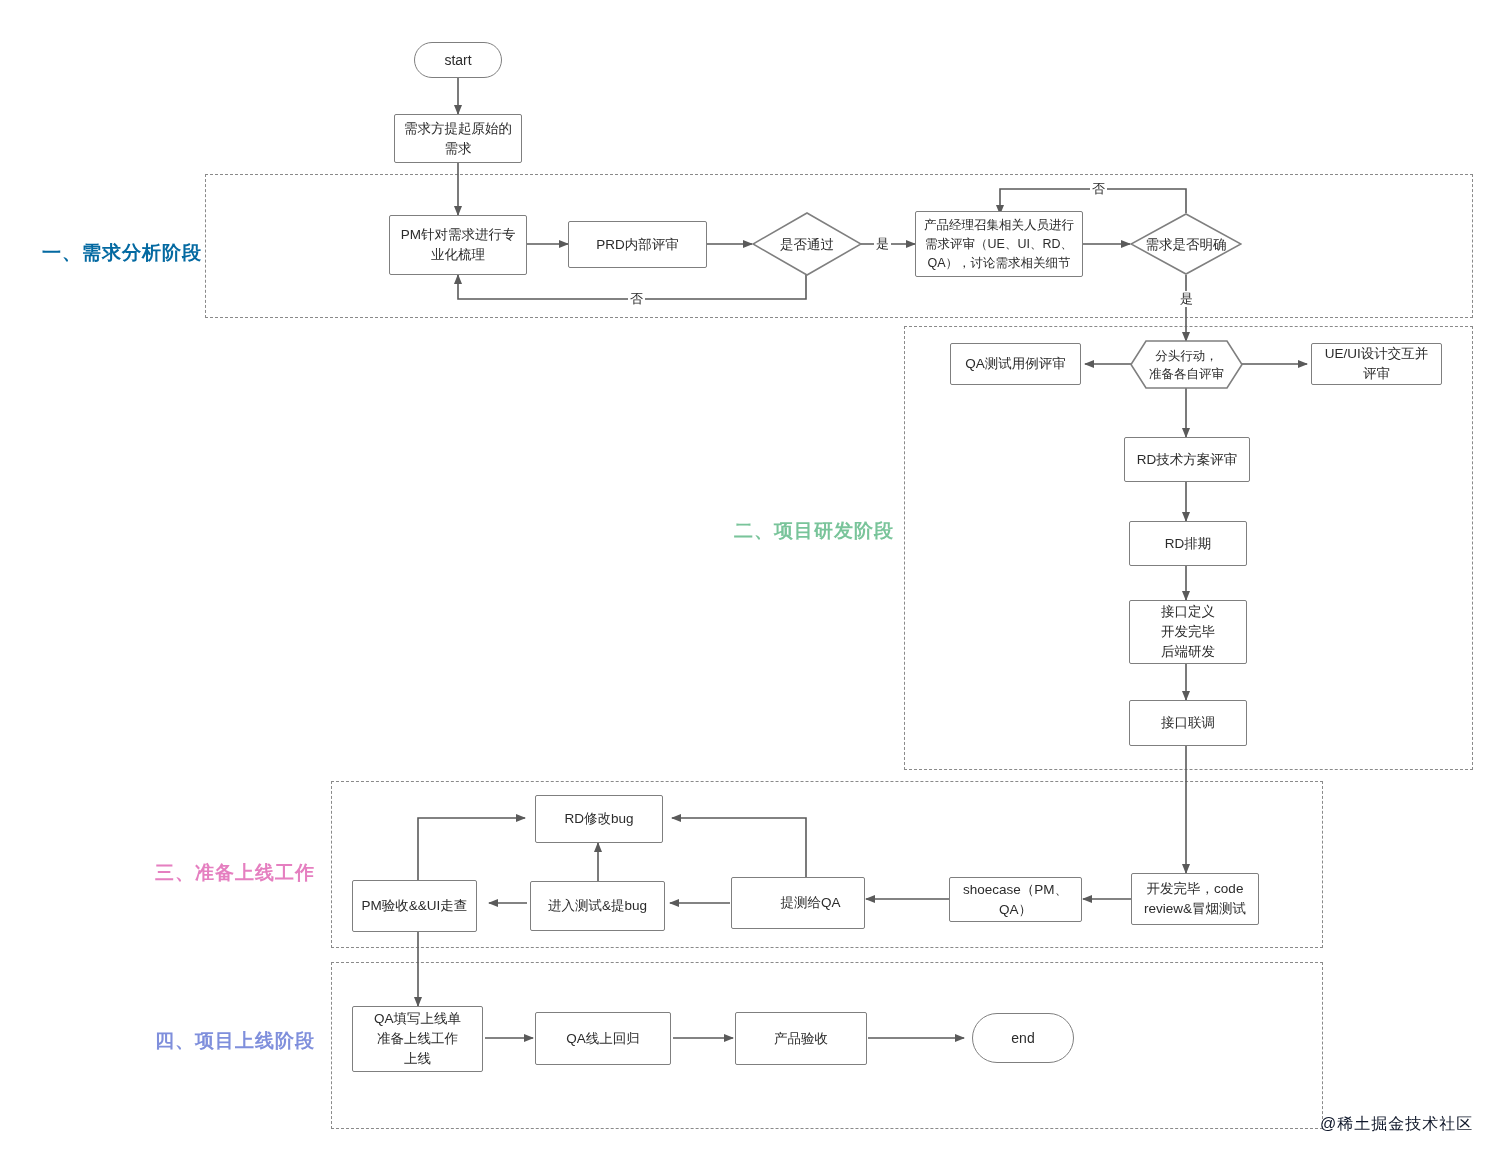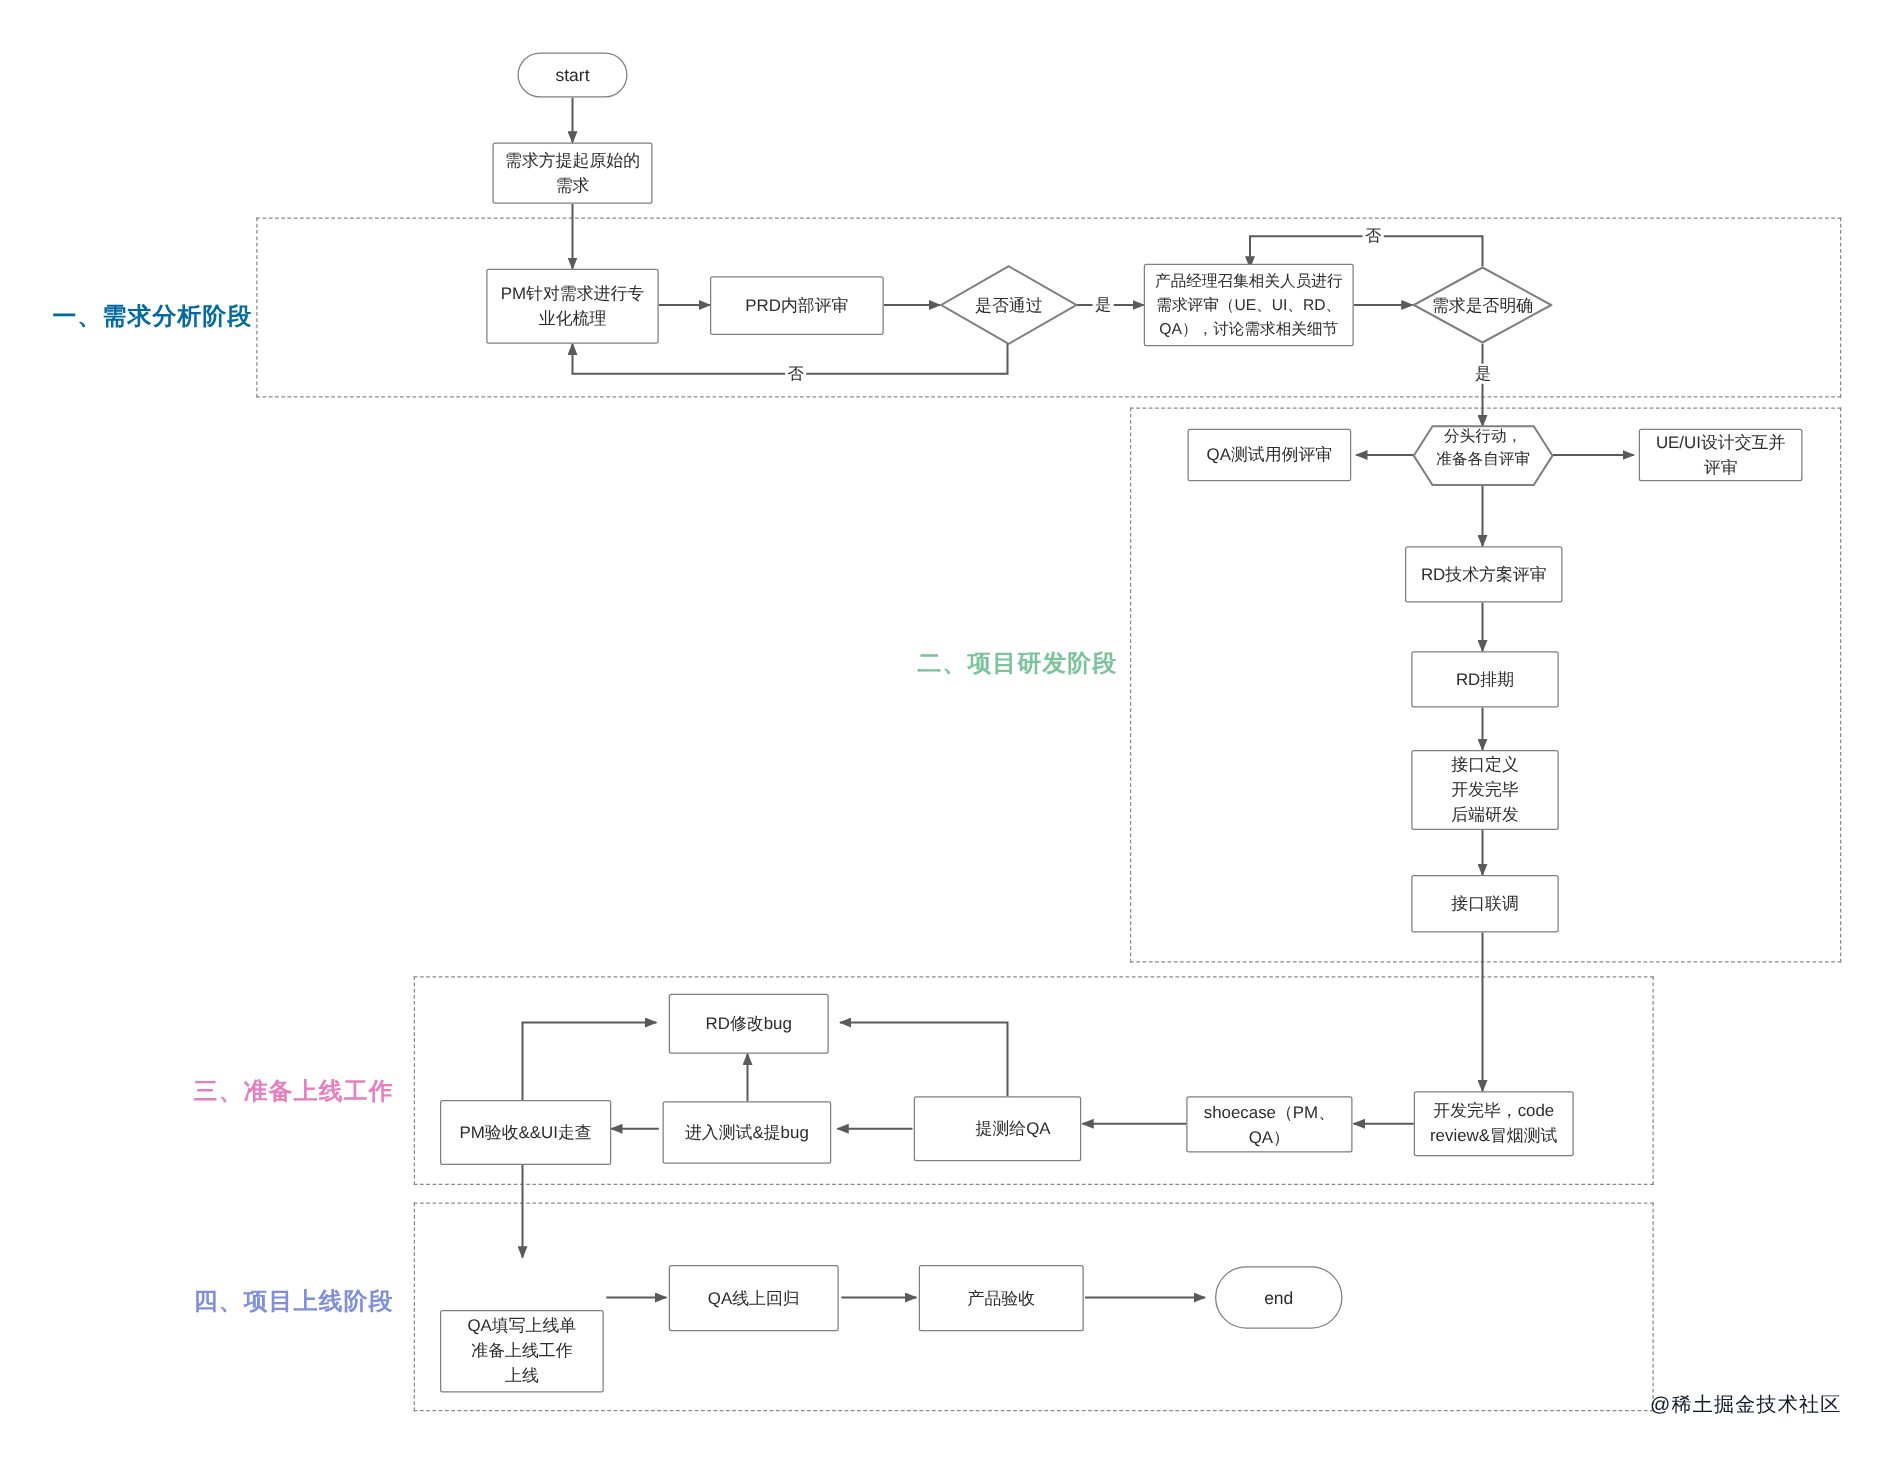--- a/index.html
+++ b/index.html
@@ -82,20 +82,21 @@
     color:#2b2b2b;
     text-align:right;
     line-height:19px;
     white-space:nowrap;
   }
 
   
   .hexagon{
     position:absolute;
     display:flex;
+    align-items:center;
     justify-content:center;
   }
   .hexagon .shape{
     position:absolute;
     left:0; top:0;
     width:100%; height:100%;
   }
   .hexagon .htext{
     position:relative;
     z-index:2;
@@ -290,25 +291,25 @@
   </div>
 
   <div class="node rect" style="left:535px; top:795px; width:128px; height:48px;">
     <span class="inner">RD修改bug</span>
   </div>
 
   <div class="node rect" style="left:530px; top:881px; width:135px; height:50px;">
     <span class="inner">进入测试&amp;提bug</span>
   </div>
 
-  <div class="node rect" style="left:352px; top:880px; width:137px; height:52px;">
+  <div class="node rect" style="left:352px; top:880px; width:125px; height:52px;">
     <span class="inner">PM验收&amp;&amp;UI走查</span>
   </div>
 
-  <div class="node rect" style="left:352px; top:1006px; width:131px; height:66px; flex-direction:column;margin-top:42px;">
+  <div class="node rect" style="left:352px; top:1006px; width:131px; height:66px; flex-direction:column;">
     <span>QA填写上线单</span>
     <span>准备上线工作</span>
     <span>上线</span>
   </div>
 
   <div class="node rect" style="left:535px; top:1012px; width:136px; height:53px;">
     <span class="inner">QA线上回归</span>
   </div>
 
   <div class="node rect" style="left:735px; top:1012px; width:132px; height:53px;">

